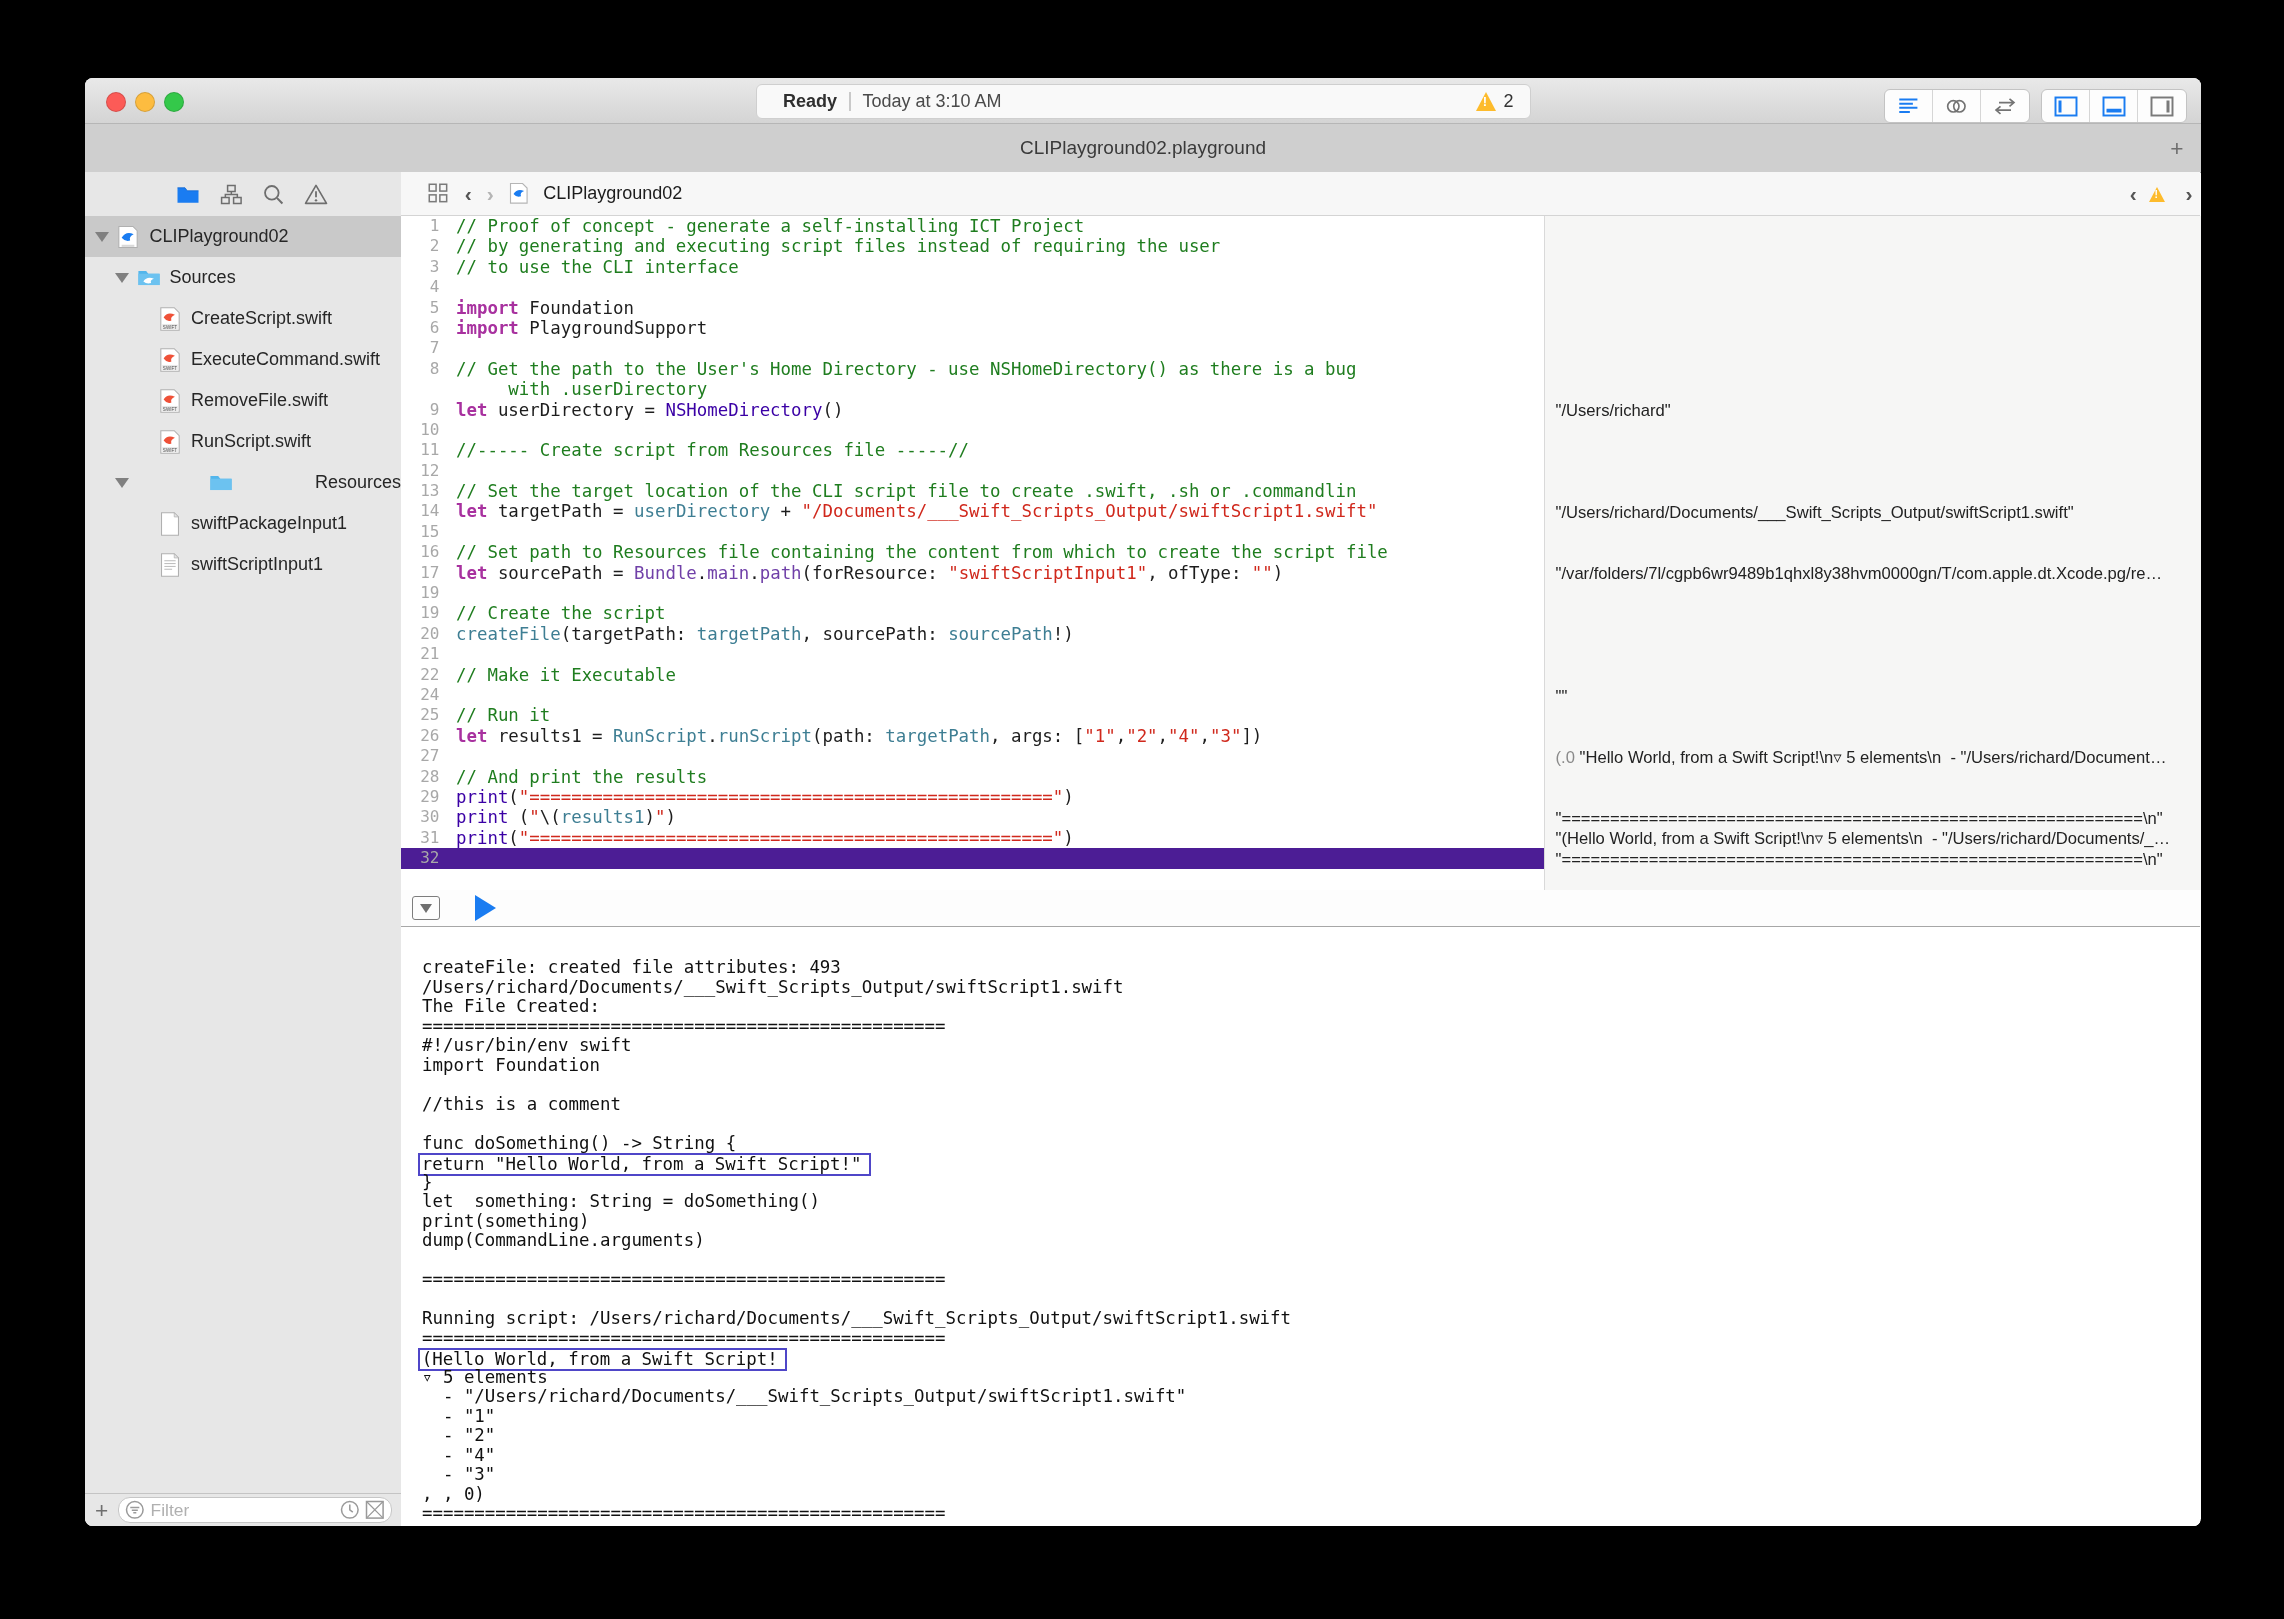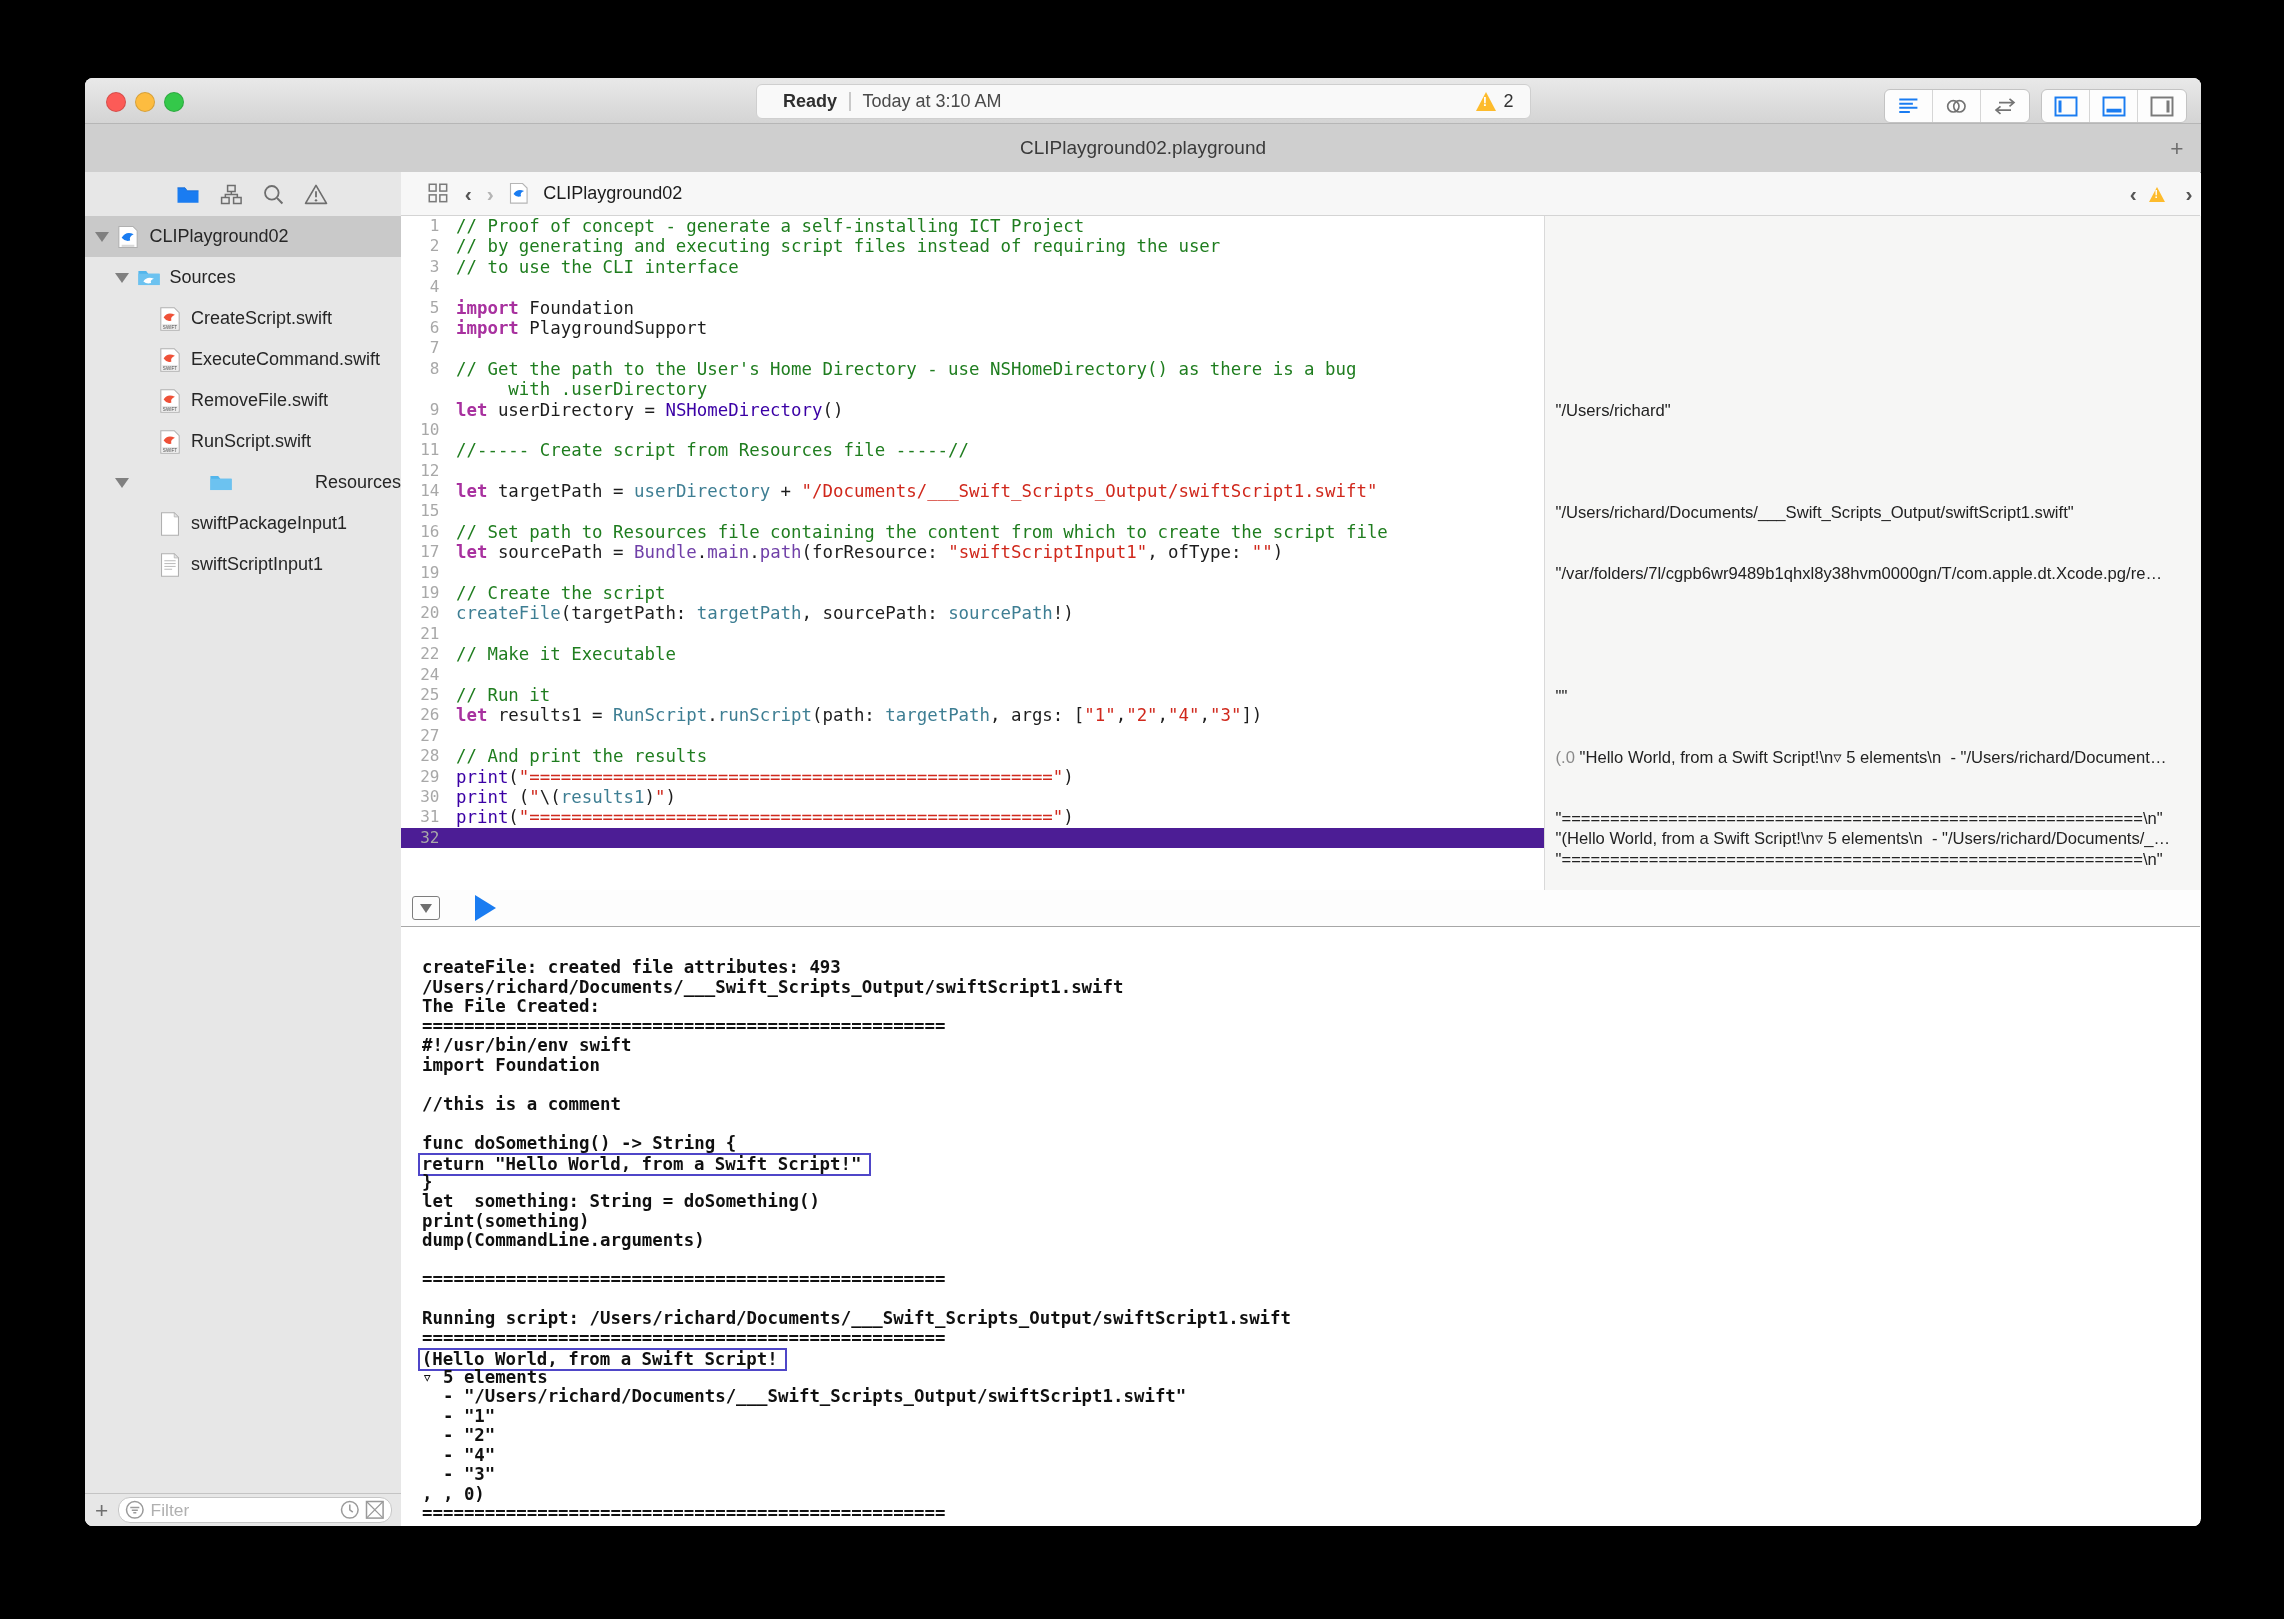--- a/index.html
+++ b/index.html
@@ -89,21 +89,21 @@
             box-sizing:border-box;}
   .toggle-box{width:26px;height:22.7px;border:1.5px solid #7d7d7d;border-radius:3px;display:flex;
               align-items:center;justify-content:center;}
   .toggle-box .tri{width:0;height:0;border-left:6.8px solid transparent;border-right:6.8px solid transparent;
                    border-top:9.8px solid #6f6f6f;}
   .play-btn{width:0;height:0;border-top:13px solid transparent;border-bottom:13px solid transparent;
             border-left:21px solid #1a7cf1;}
   .console{position:absolute;left:0;top:757px;width:100%;height:597px;background:#fff;
            padding:29px 0 0 21px;box-sizing:border-box;}
   .con-line{height:19.5px;line-height:19.5px;font-family:"DejaVu Sans Mono",monospace;font-size:17.4px;
-            font-weight:bold;color:#101010;white-space:pre;}
+            font-weight:normal;color:#101010;white-space:pre;}
   .con-line .boxed{display:inline-block;border:2.3px solid #4f46c8;padding:0 7.6px 0 1.5px;margin-left:-3.8px;
                    height:19px;line-height:19px;}
 
   svg{display:block;}
 </style>
 </head>
 <body>
 
 <div class="screen">
   <div class="window">
@@ -386,20 +386,24 @@
             <span class="num">10</span>
             <span class="src"></span>
           </div>
           <div class="code-row">
             <span class="num">11</span>
             <span class="src"><span class="seg-c">//----- Create script from Resources file -----//</span></span>
           </div>
           <div class="code-row">
             <span class="num">12</span>
             <span class="src"></span>
+          </div>
+          <div class="code-row">
+            <span class="num">13</span>
+            <span class="src"><span class="seg-c">// Set the target location of the CLI script file to create .swift, .sh or .commandlin</span></span>
           </div>
           <div class="code-row">
             <span class="num">14</span>
             <span class="src"><span class="seg-k">let</span><span class="seg-p"> targetPath = </span><span class="seg-v">userDirectory</span><span class="seg-p"> + </span><span class="seg-s">"/Documents/___Swift_Scripts_Output/swiftScript1.swift"</span></span>
           </div>
           <div class="code-row">
             <span class="num">15</span>
             <span class="src"></span>
           </div>
           <div class="code-row">

